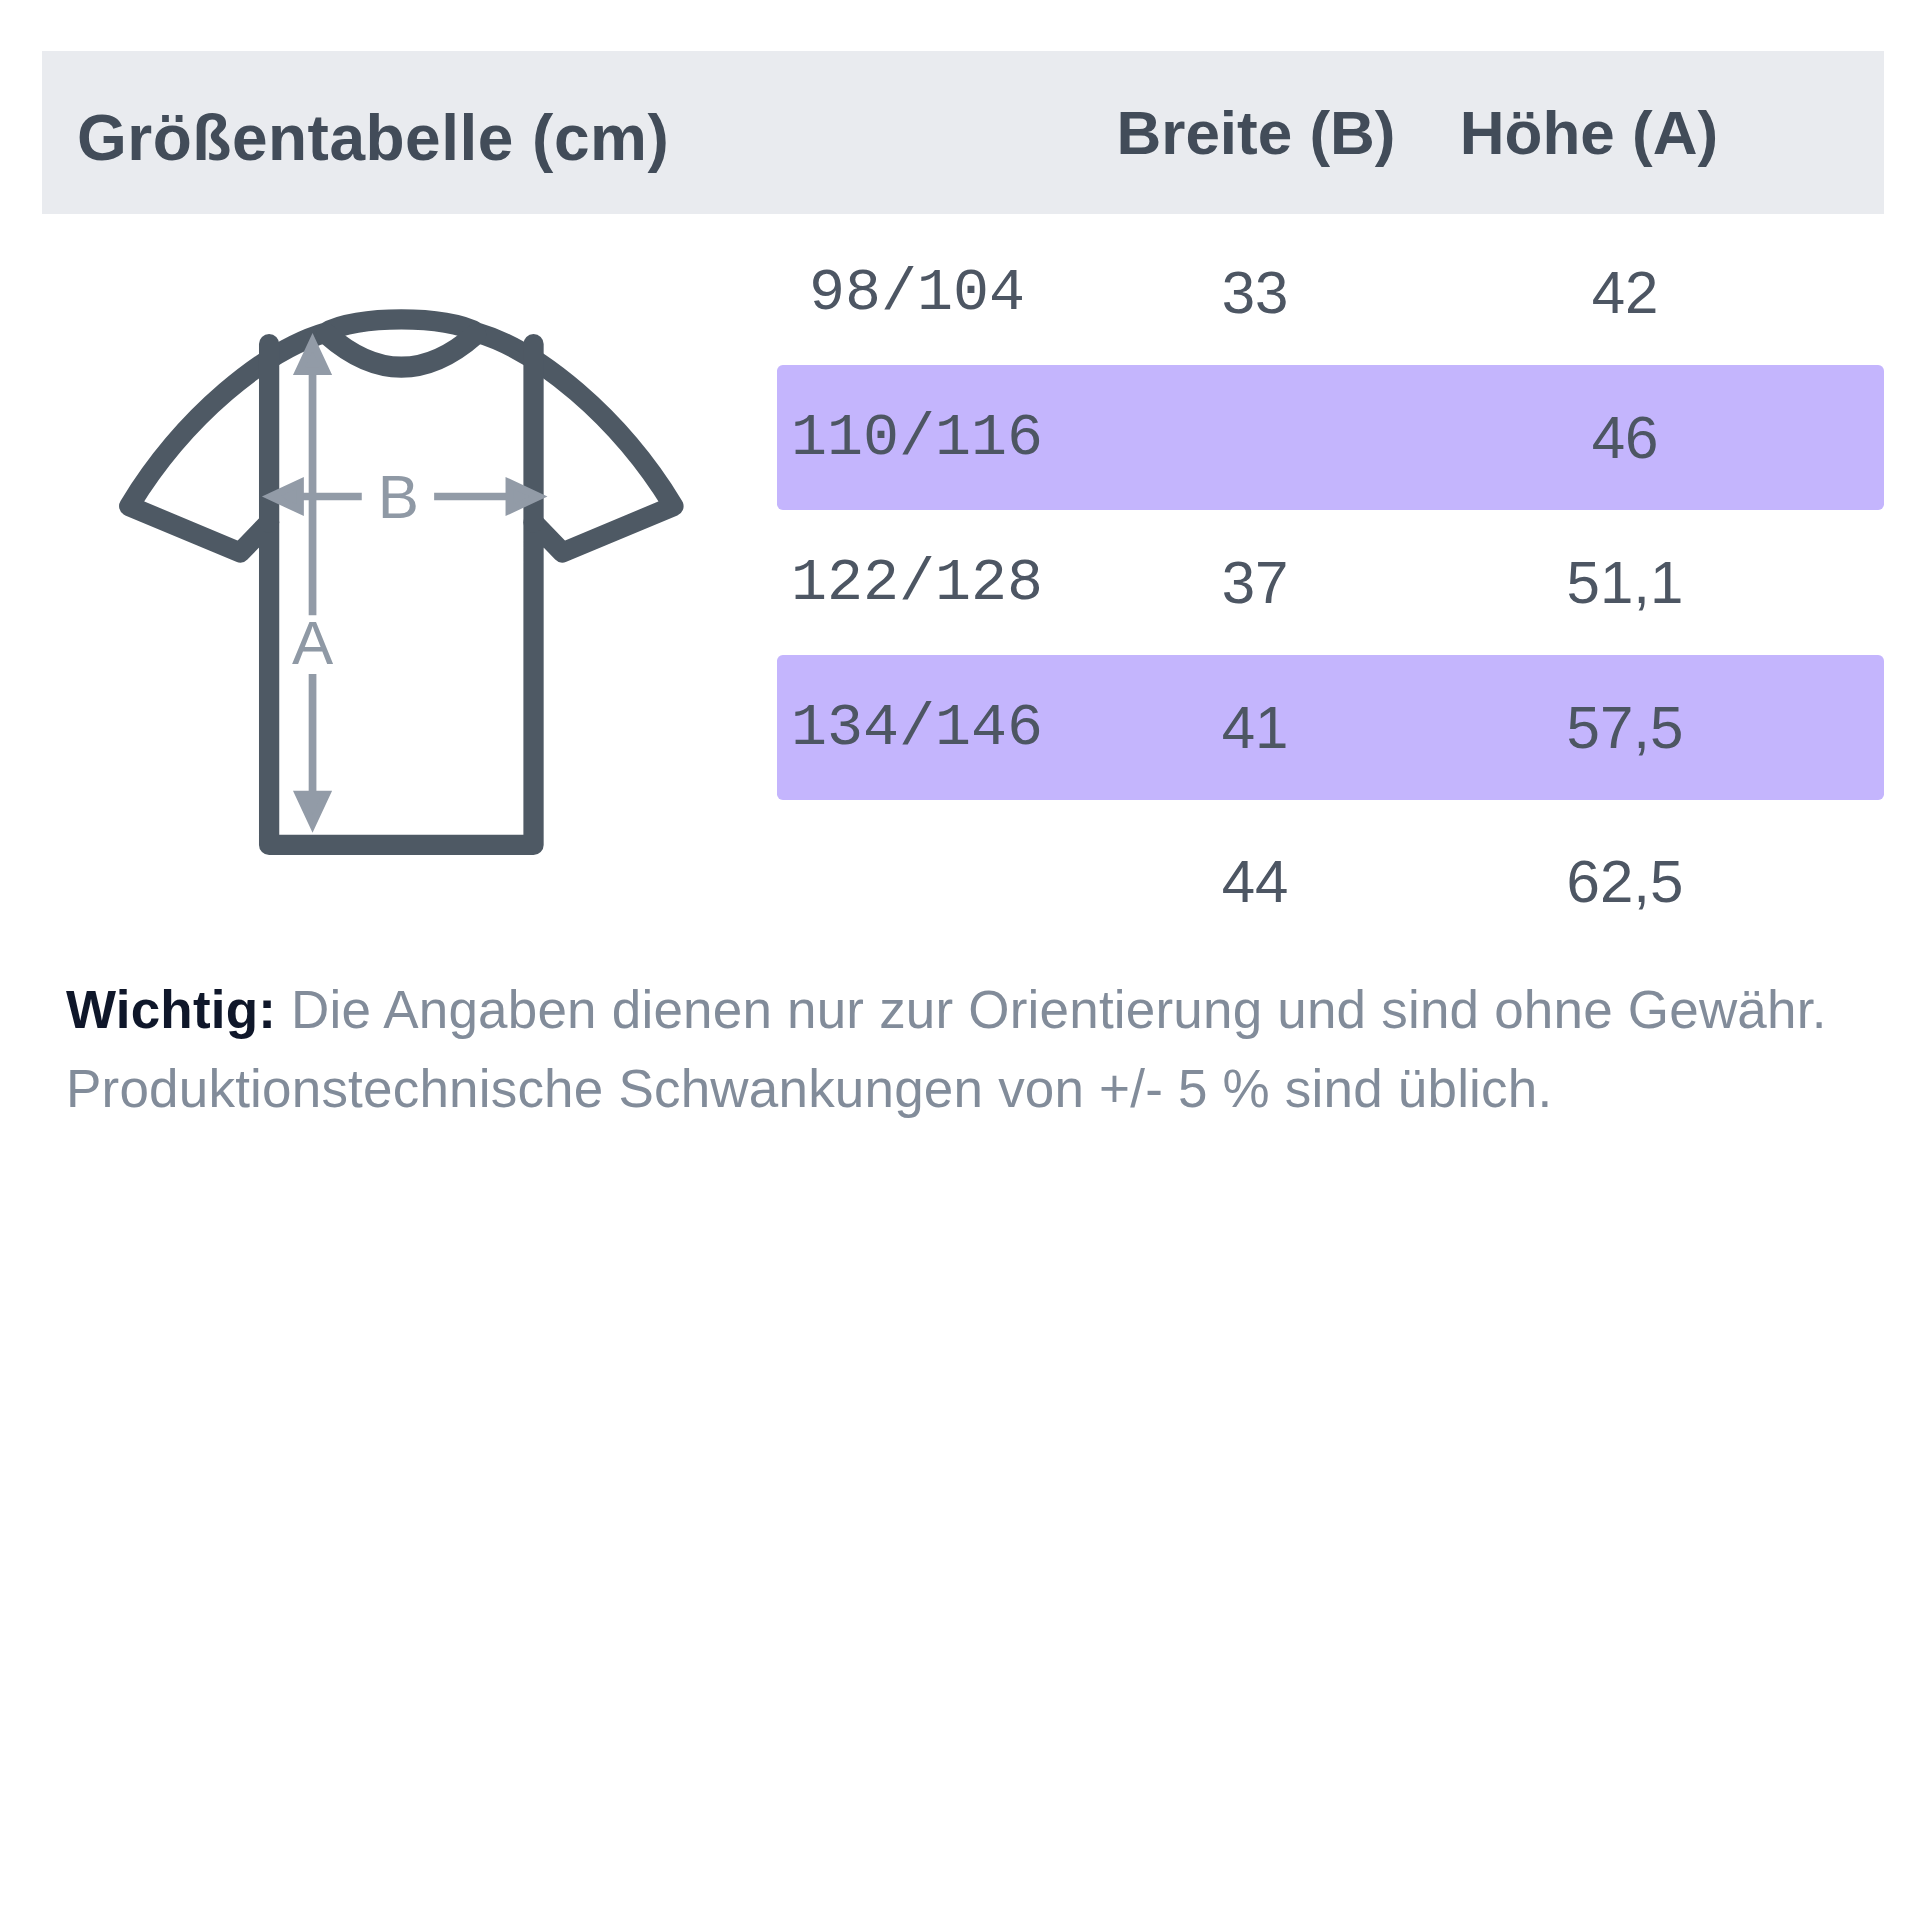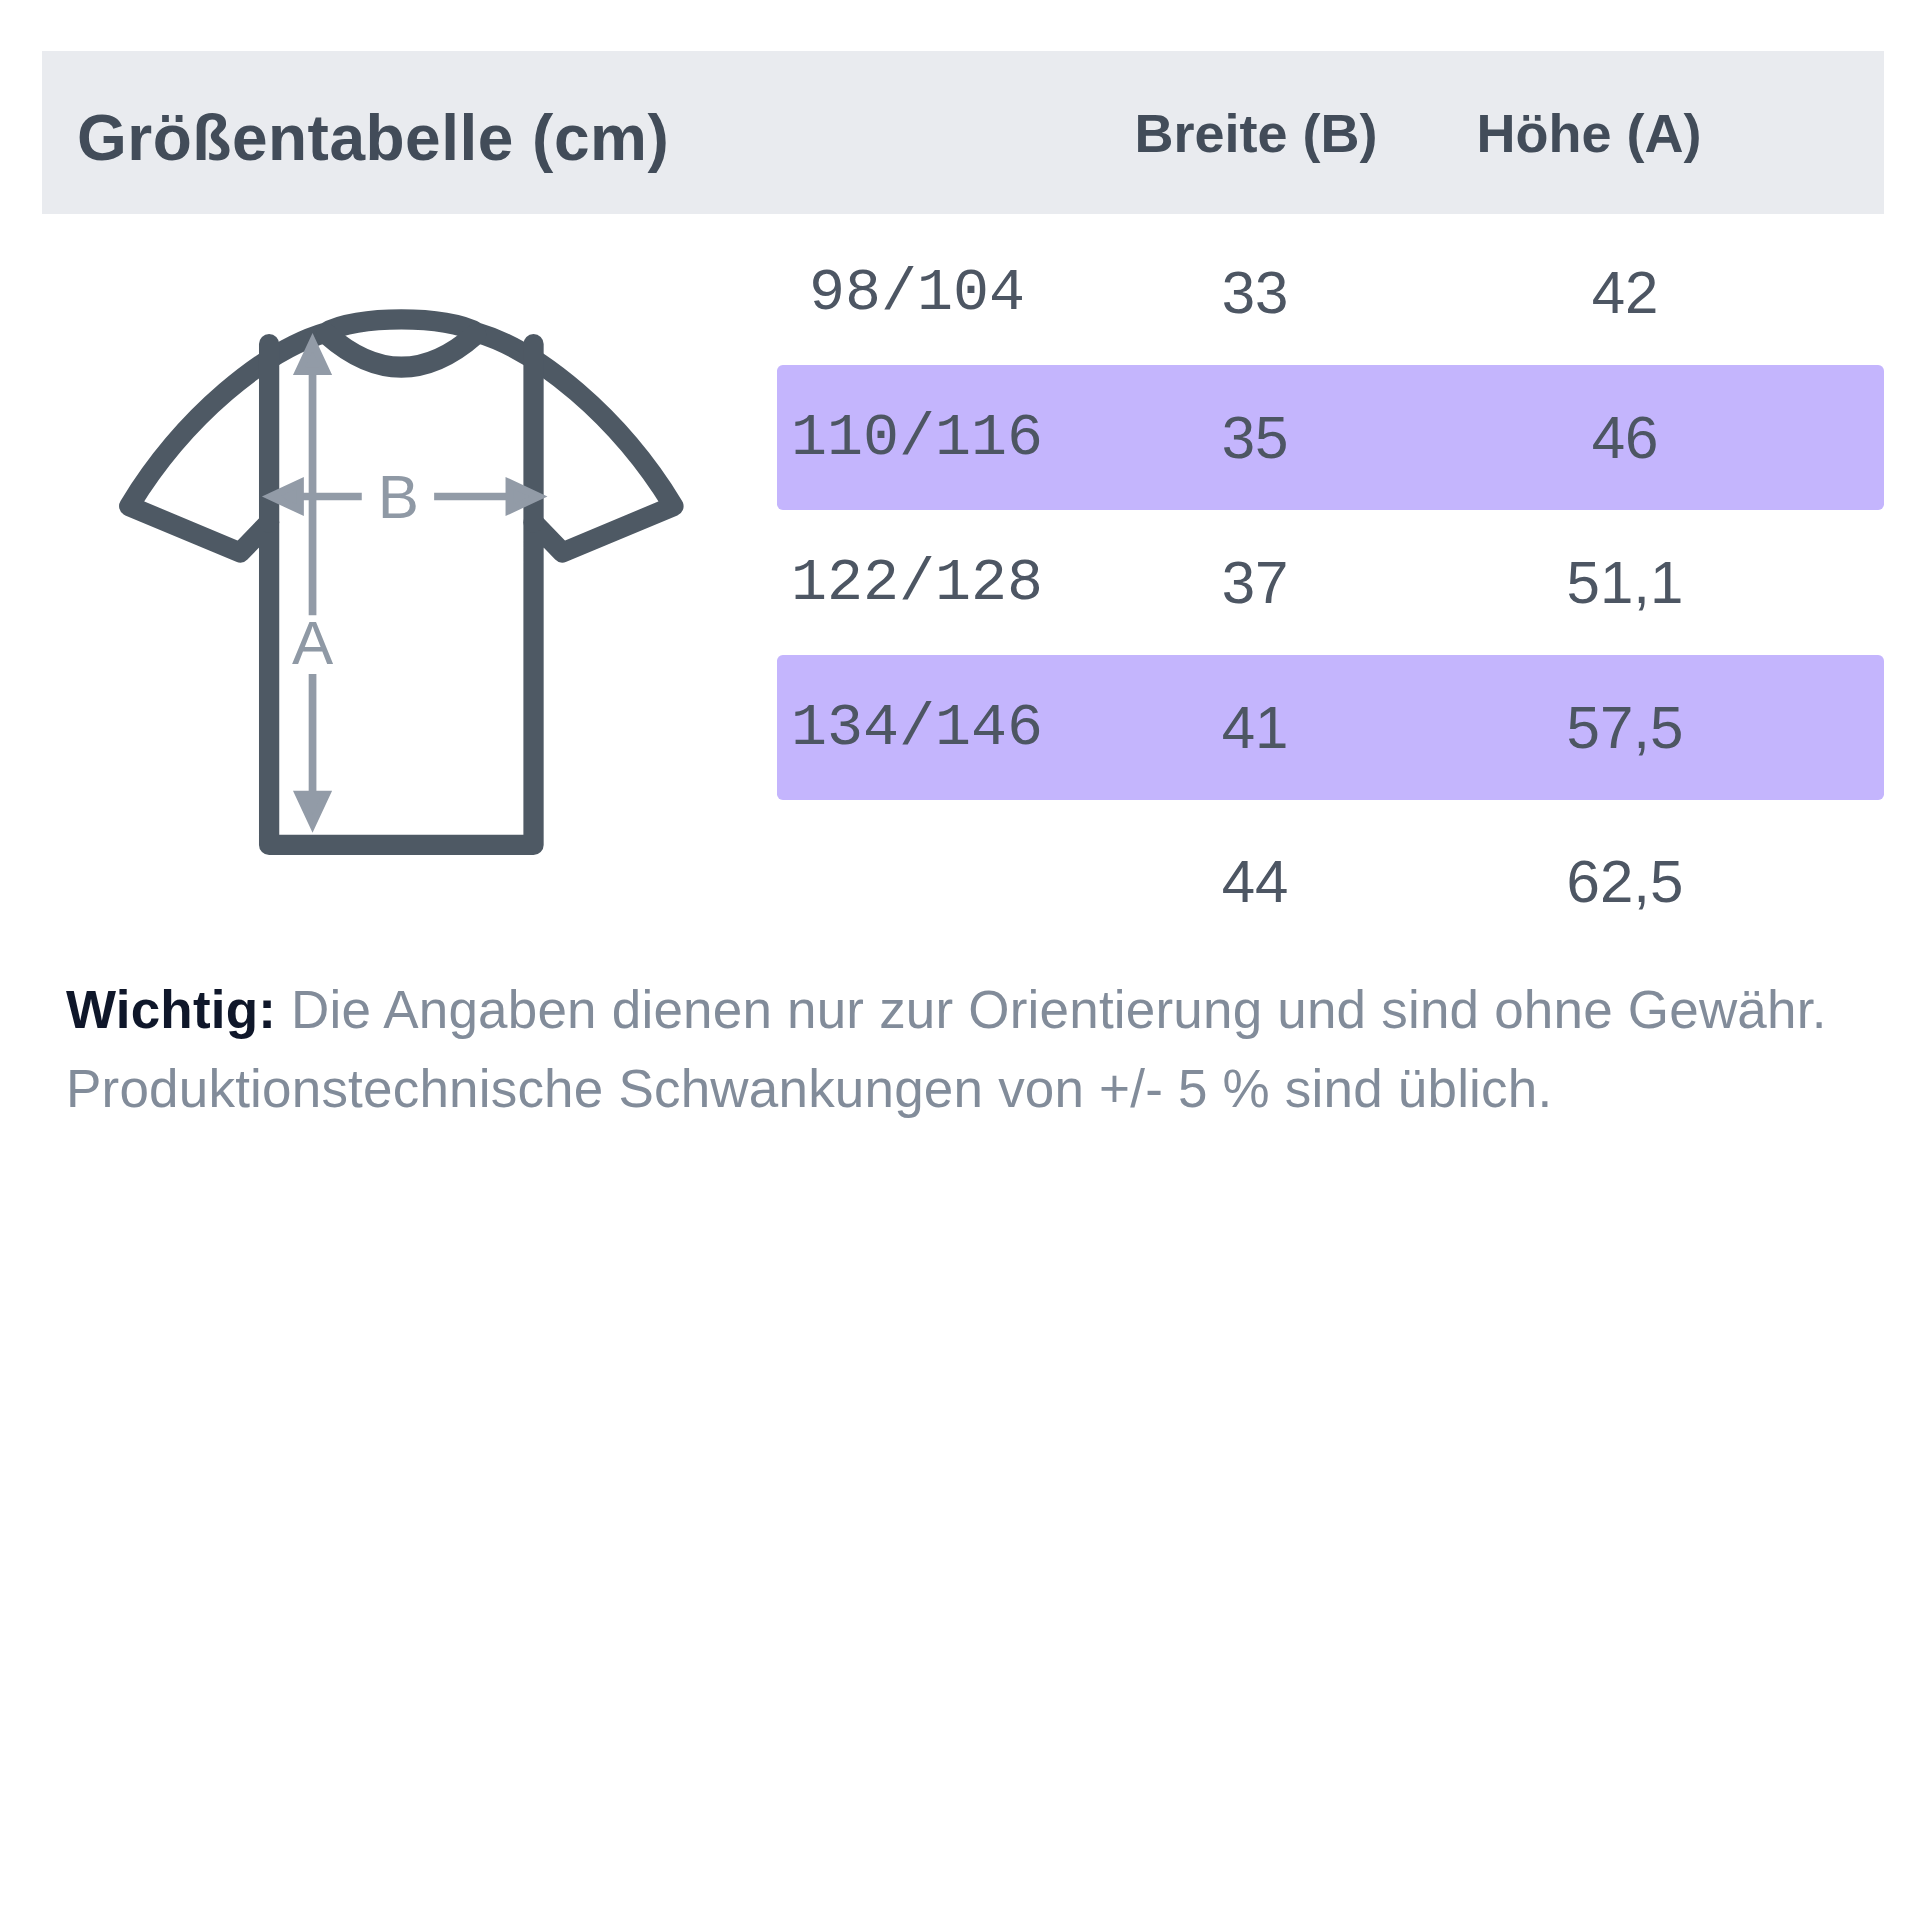--- a/index.html
+++ b/index.html
@@ -11,21 +11,21 @@
   .header-band{
     position:absolute;left:42px;top:51px;width:1842px;height:163px;
     background:#e9ebef;
   }
   .title{
     position:absolute;left:35px;top:0;height:174px;display:flex;align-items:center;
     font-size:64px;font-weight:bold;color:#424c59;letter-spacing:0.5px;white-space:nowrap;
   }
   .col-head{
     position:absolute;top:0;height:163px;width:290px;display:flex;align-items:center;justify-content:center;
-    font-size:54px;font-weight:bold;color:#424c59;white-space:nowrap;
+    font-size:62px;font-weight:bold;color:#424c59;white-space:nowrap;
   }
   .col-head.breite{left:1069px;}
   .col-head.hoehe{left:1402px;}
   
   .row{
     position:absolute;left:777px;width:1107px;height:145px;
   }
   .row.striped{background:#c4b5fd;border-radius:5.8px;}
   .cell{
     position:absolute;top:0;height:145px;width:280px;
@@ -93,21 +93,20 @@
   </div>
 
   <div class="row" style="top:220px;">
     <div class="cell c-size">98/104</div>
     <div class="cell c-breite">33</div>
     <div class="cell c-hoehe">42</div>
   </div>
 
   <div class="row striped" style="top:365px;">
     <div class="cell c-size">110/116</div>
-    <div class="cell c-breite">35</div>
     <div class="cell c-hoehe">46</div>
   </div>
 
   <div class="row" style="top:510px;">
     <div class="cell c-size">122/128</div>
     <div class="cell c-breite">37</div>
     <div class="cell c-hoehe">51,1</div>
   </div>
 
   <div class="row striped" style="top:655px;">

